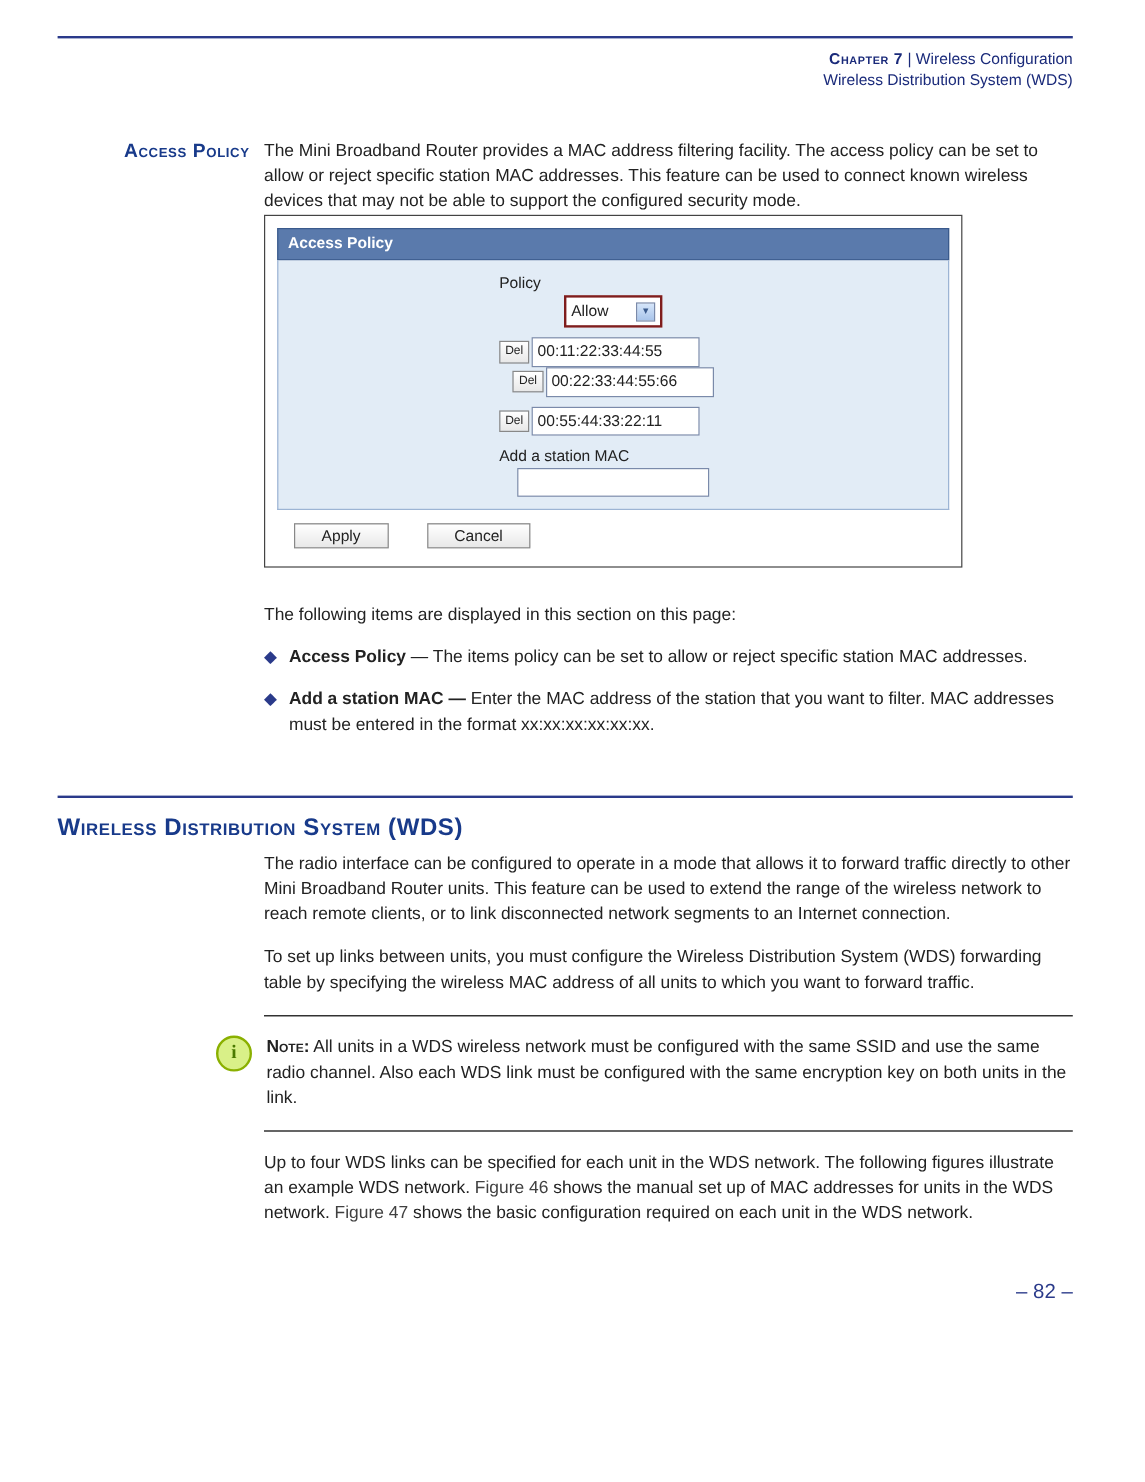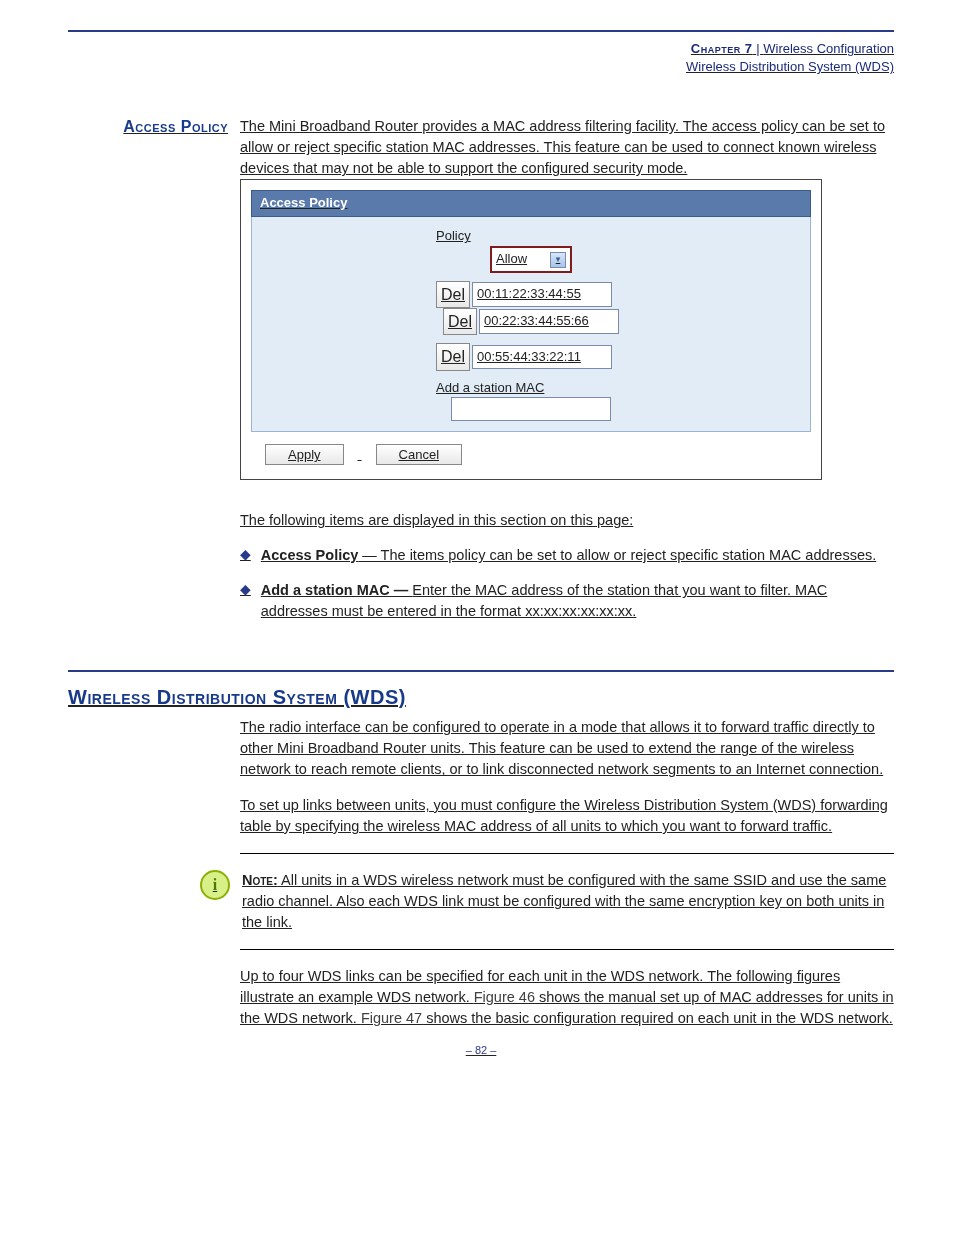--- a/index.html
+++ b/index.html
@@ -4,23 +4,22 @@
 <style>
   body {
     margin: 0;
     padding: 0;
     font-family: Verdana, Arial, sans-serif;
     background: #ffffff;
     color: #222;
     width: 954px;
   }
   .page {
-    padding: 30px 60px 40px 68px;
+    padding: 30px 60px 40px 48px;
     position: relative;
-    text-decoration: underline;
   }
   .top-rule {
     border-top: 2px solid #2a3a8a;
     margin-bottom: 8px;
   }
   .header-block {
     text-align: right;
     font-size: 13px;
     line-height: 1.4;
     color: #1a2a7a;
@@ -84,21 +83,21 @@
     align-items: center;
     padding: 4px 0;
     font-size: 13px;
     flex-direction: column;
   }
   .panel-row .cell1 { width: 190px; display:flex; align-items:center; }
   .panel-row .cell2 { display:flex; align-items:center; }
   .del-btn {
     border: 1px solid #888;
     background: linear-gradient(#fff,#e8e8e8);
-    font-size: 16px;
+    font-size: 10px;
     padding: 1px 4px;
     margin-right: 2px;
     cursor: pointer;
   }
   .mac-box, .blank-box {
     border: 1px solid #7a8aaa;
     background: #fff;
     font-size: 13px;
     padding: 2px 4px;
     width: 130px;
@@ -182,23 +181,24 @@
     margin-right: 12px;
     flex-shrink: 0;
     margin-left: -40px;
   }
   .note-rule {
     border-top: 1px solid #000;
     margin: 16px 0;
   }
   .link { color: #404040; }
   .page-num {
-    text-align: center;
+    text-align: right;
     color: #2a3a8a;
-    font-size: 11px;
+    font-size: 17px;
+    margin-top: 30px;
   }
   .bold { font-weight: bold; }
   .smallcaps { font-variant: small-caps; }
 </style>
 </head>
 <body>
 
 <div class="page">
   <div class="top-rule"></div>
   <div class="header-block">

